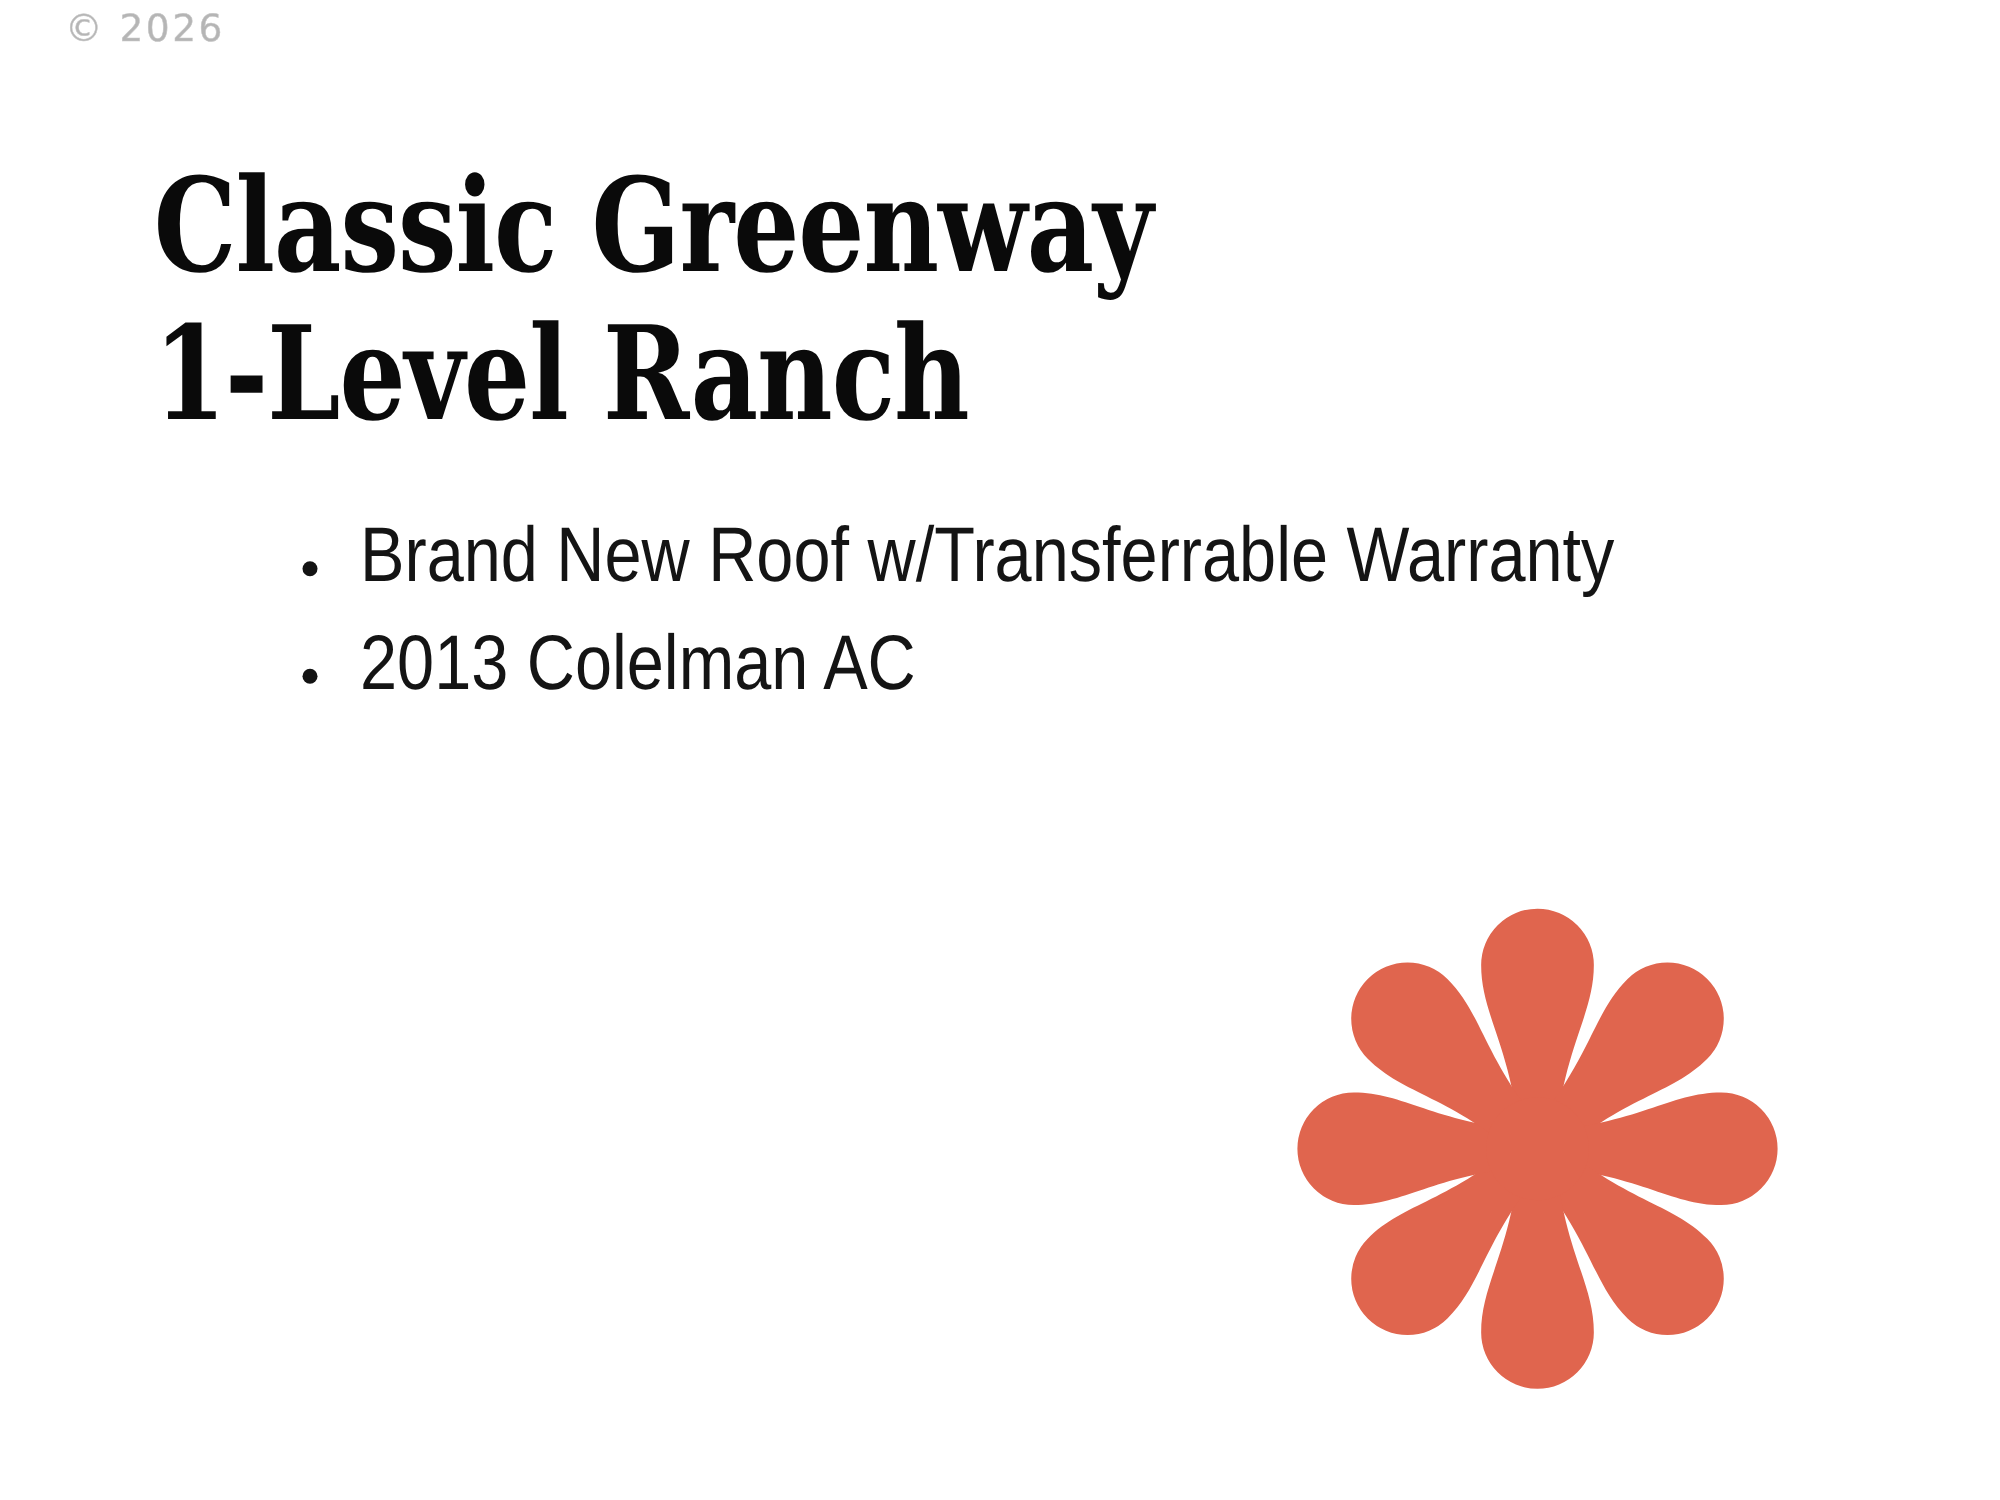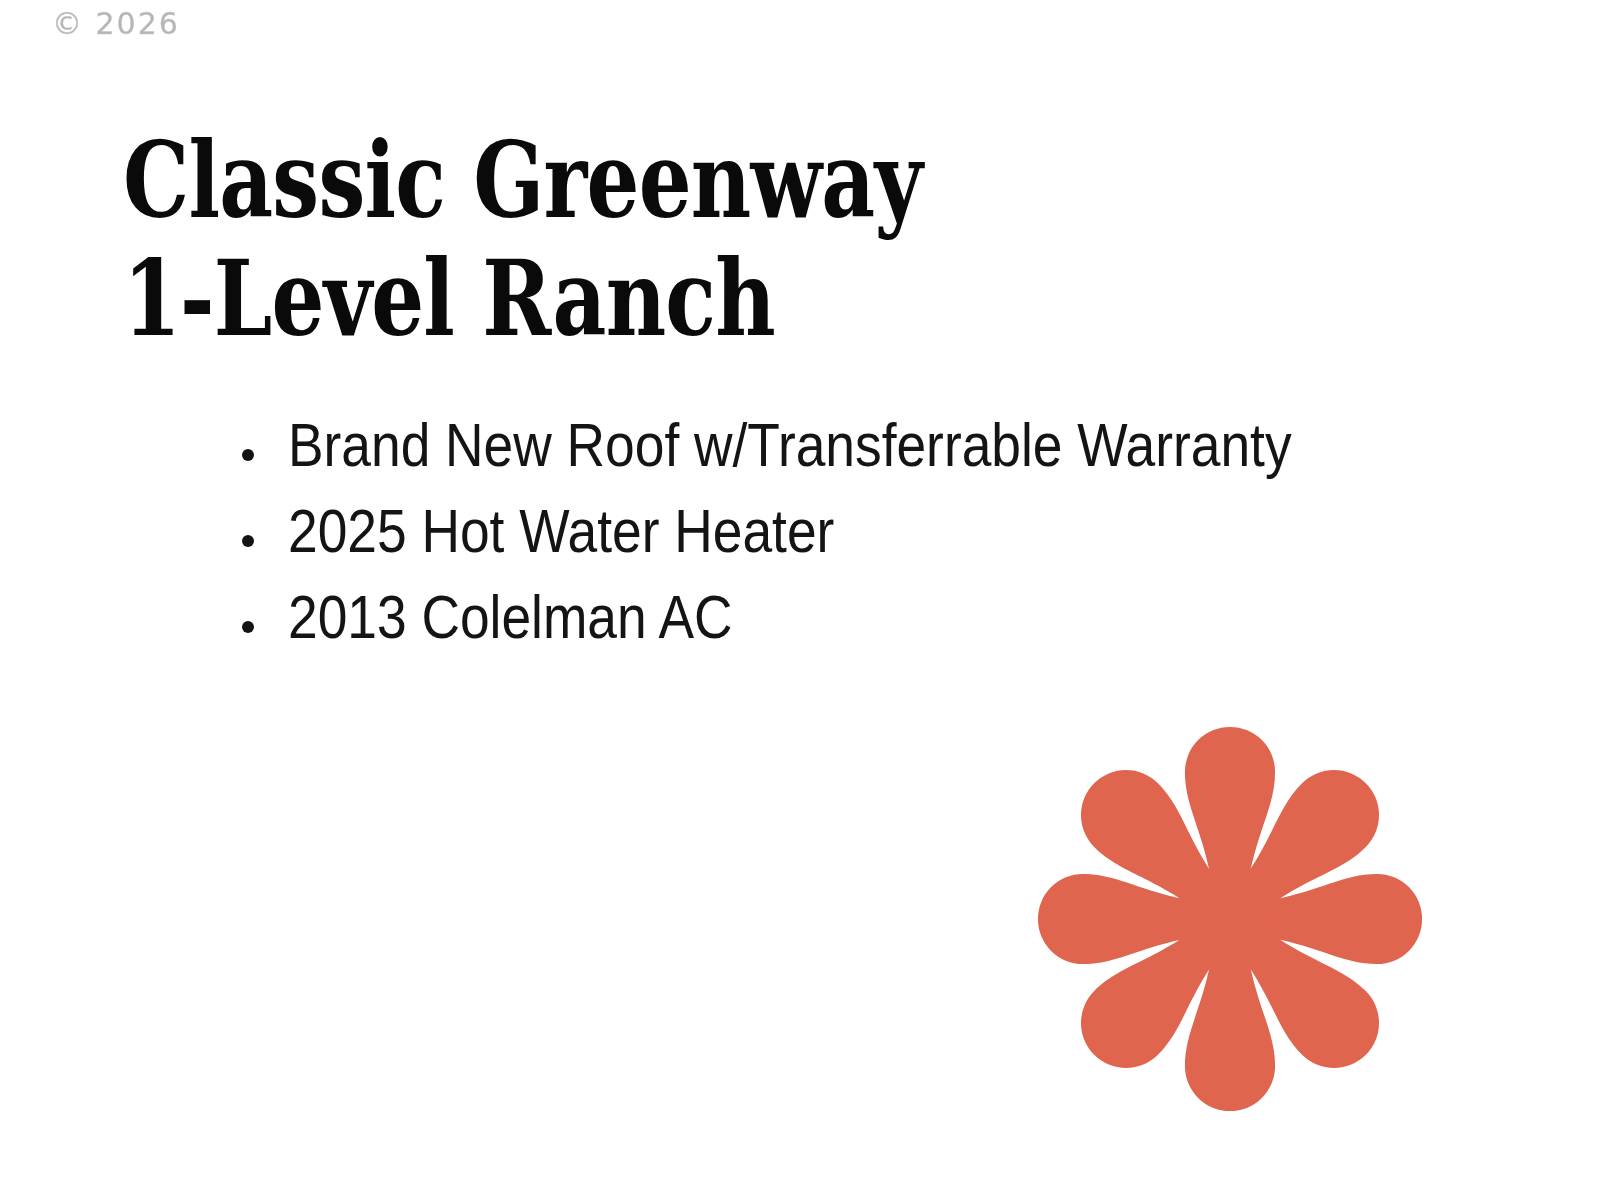--- a/index.html
+++ b/index.html
@@ -116,24 +116,20 @@
     <div class="title-line">1-Level Ranch</div>
   </div>
 
   <ul id="bullet-list">
     <li class="bullet-row">
       <span class="bullet-dot"></span>
       <span class="bullet-text">Brand New Roof w/Transferrable Warranty</span>
     </li>
     <li class="bullet-row">
       <span class="bullet-dot"></span>
-      <span class="bullet-text">2025 Hot Water Heater</span>
-    </li>
-    <li class="bullet-row">
-      <span class="bullet-dot"></span>
       <span class="bullet-text">2013 Colelman AC</span>
     </li>
   </ul>
 
   <div id="flower">
     <svg viewBox="0 0 400 400" xmlns="http://www.w3.org/2000/svg" aria-hidden="true">
       <g id="petals" transform="translate(200,200)">
           <path d="M -14 0 C -20 -82.5 -46 -108 -46 -150 A 46 46 0 1 1 46 -150 C 46 -108 20 -82.5 14 0 Z" fill="#E0654E" transform="rotate(0)"></path>
           <path d="M -14 0 C -20 -82.5 -46 -108 -46 -150 A 46 46 0 1 1 46 -150 C 46 -108 20 -82.5 14 0 Z" fill="#E0654E" transform="rotate(45)"></path>
           <path d="M -14 0 C -20 -82.5 -46 -108 -46 -150 A 46 46 0 1 1 46 -150 C 46 -108 20 -82.5 14 0 Z" fill="#E0654E" transform="rotate(90)"></path>

